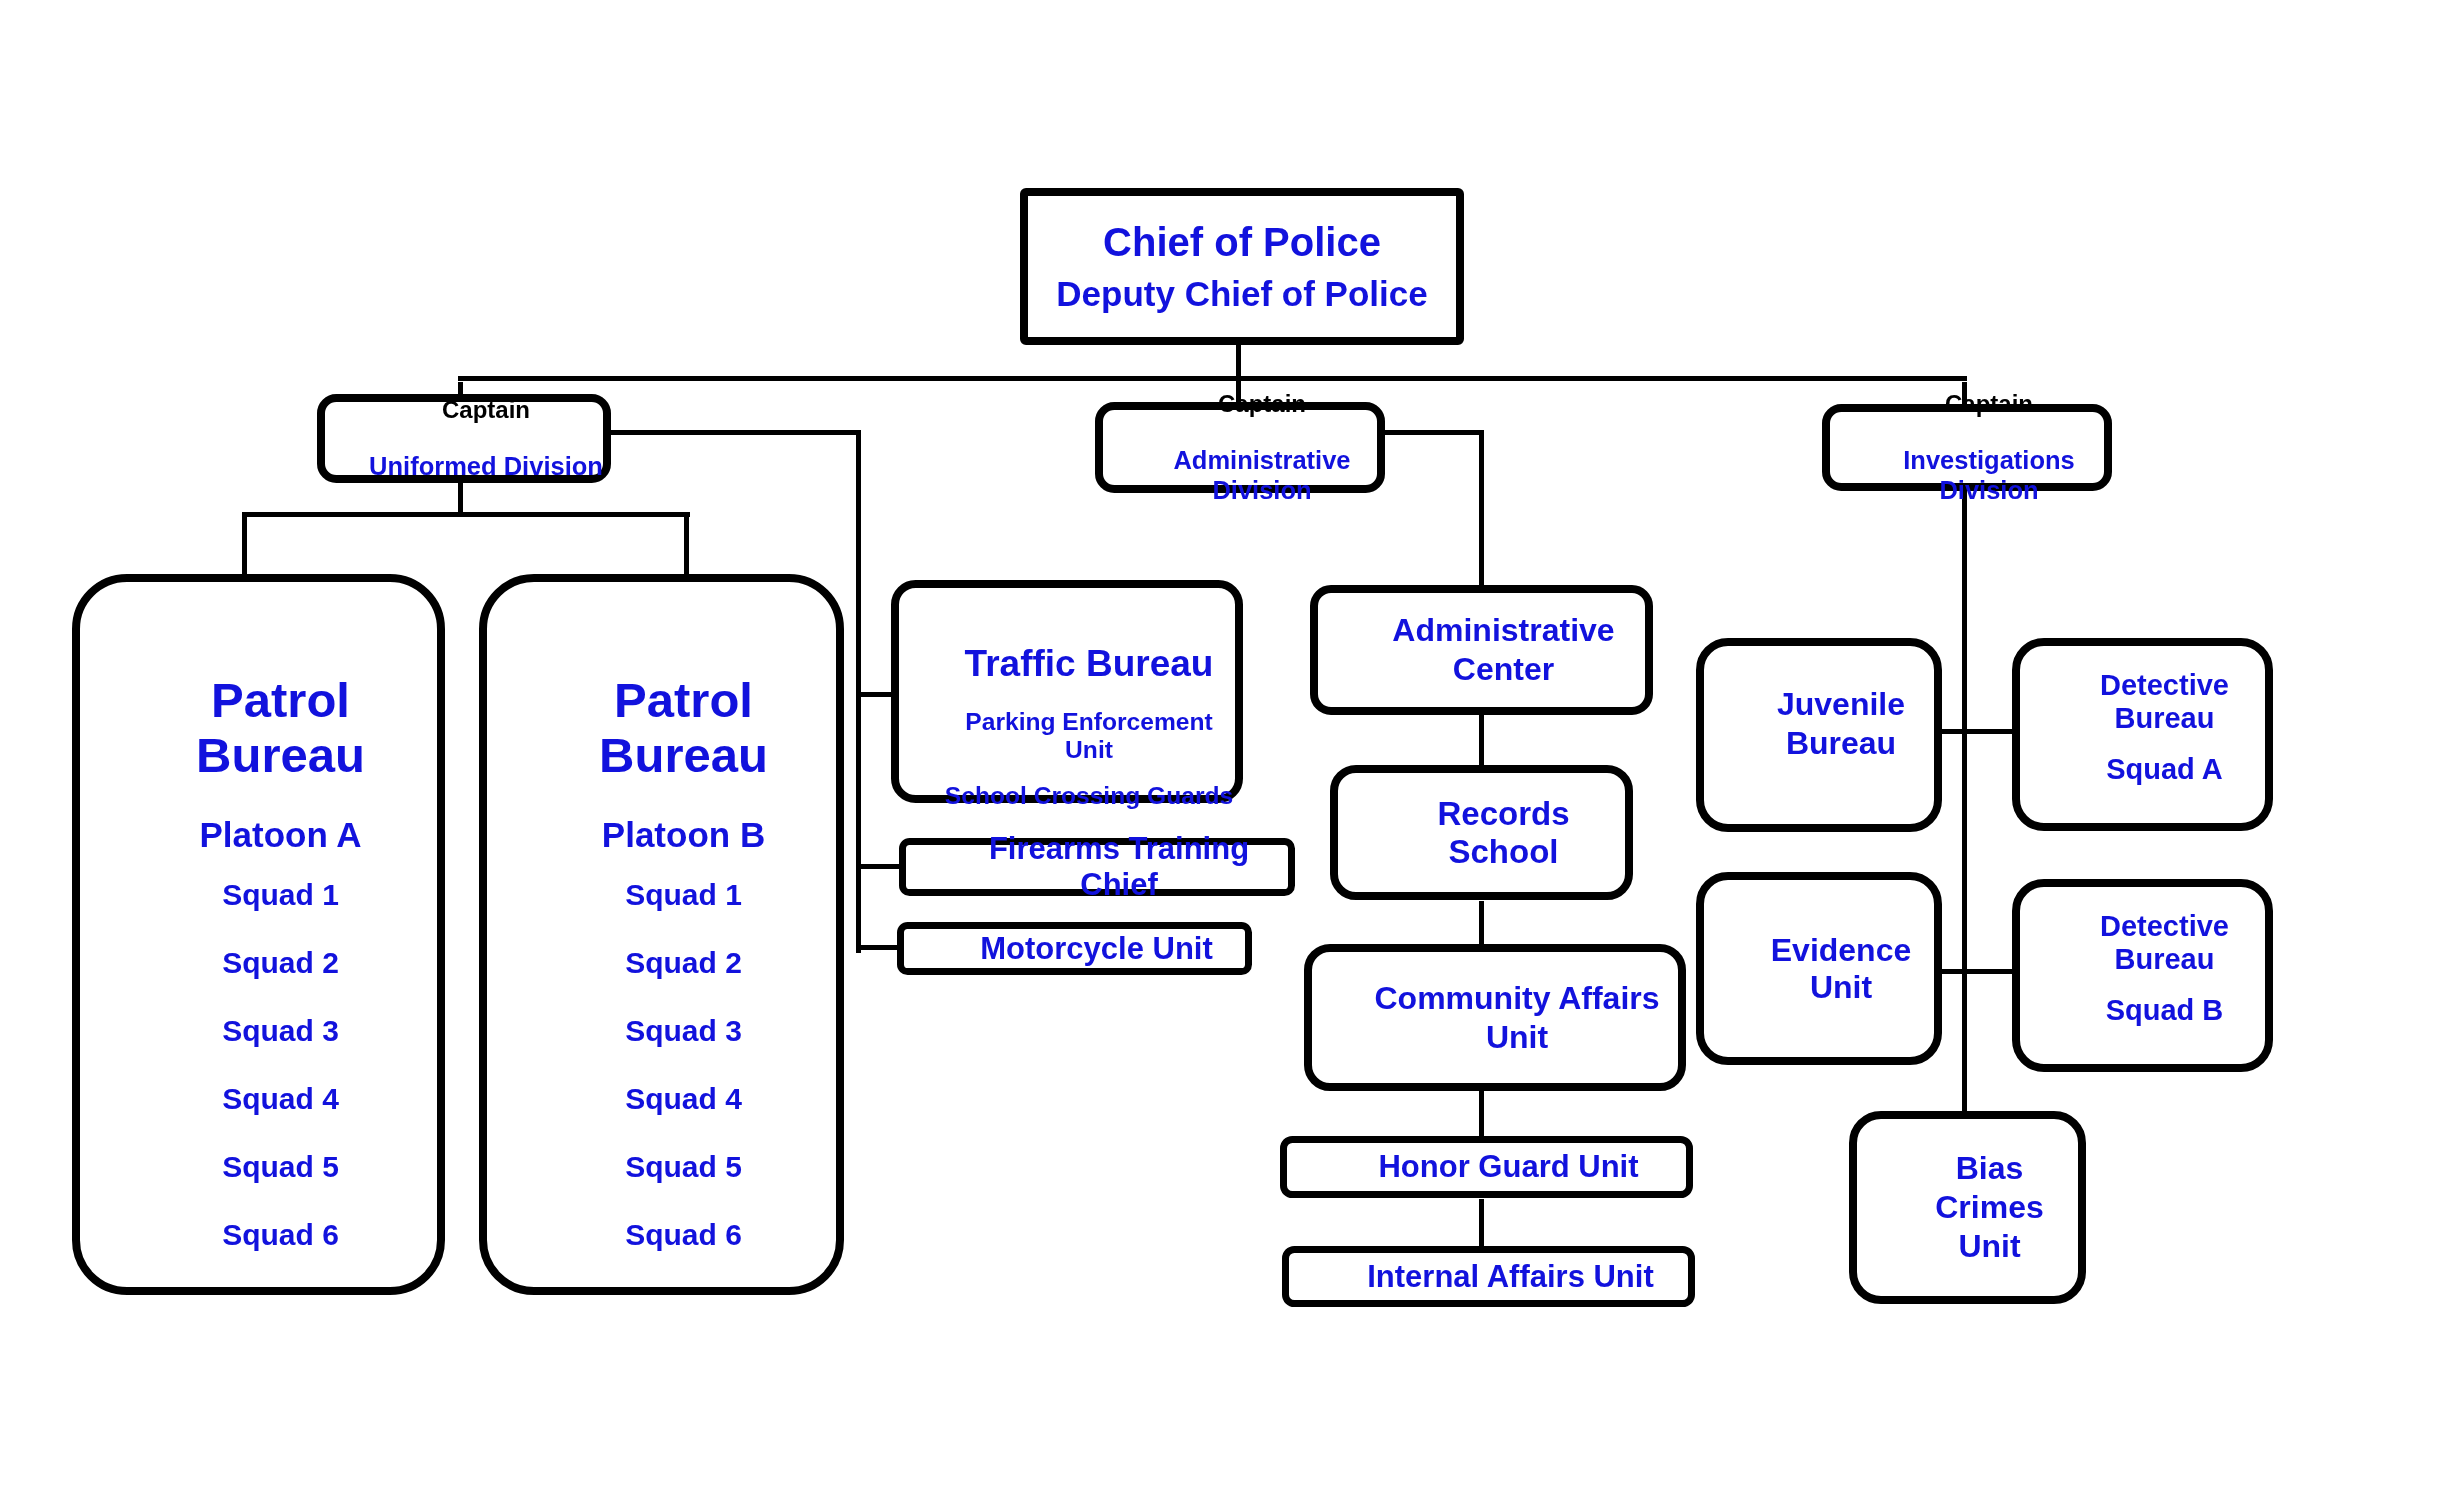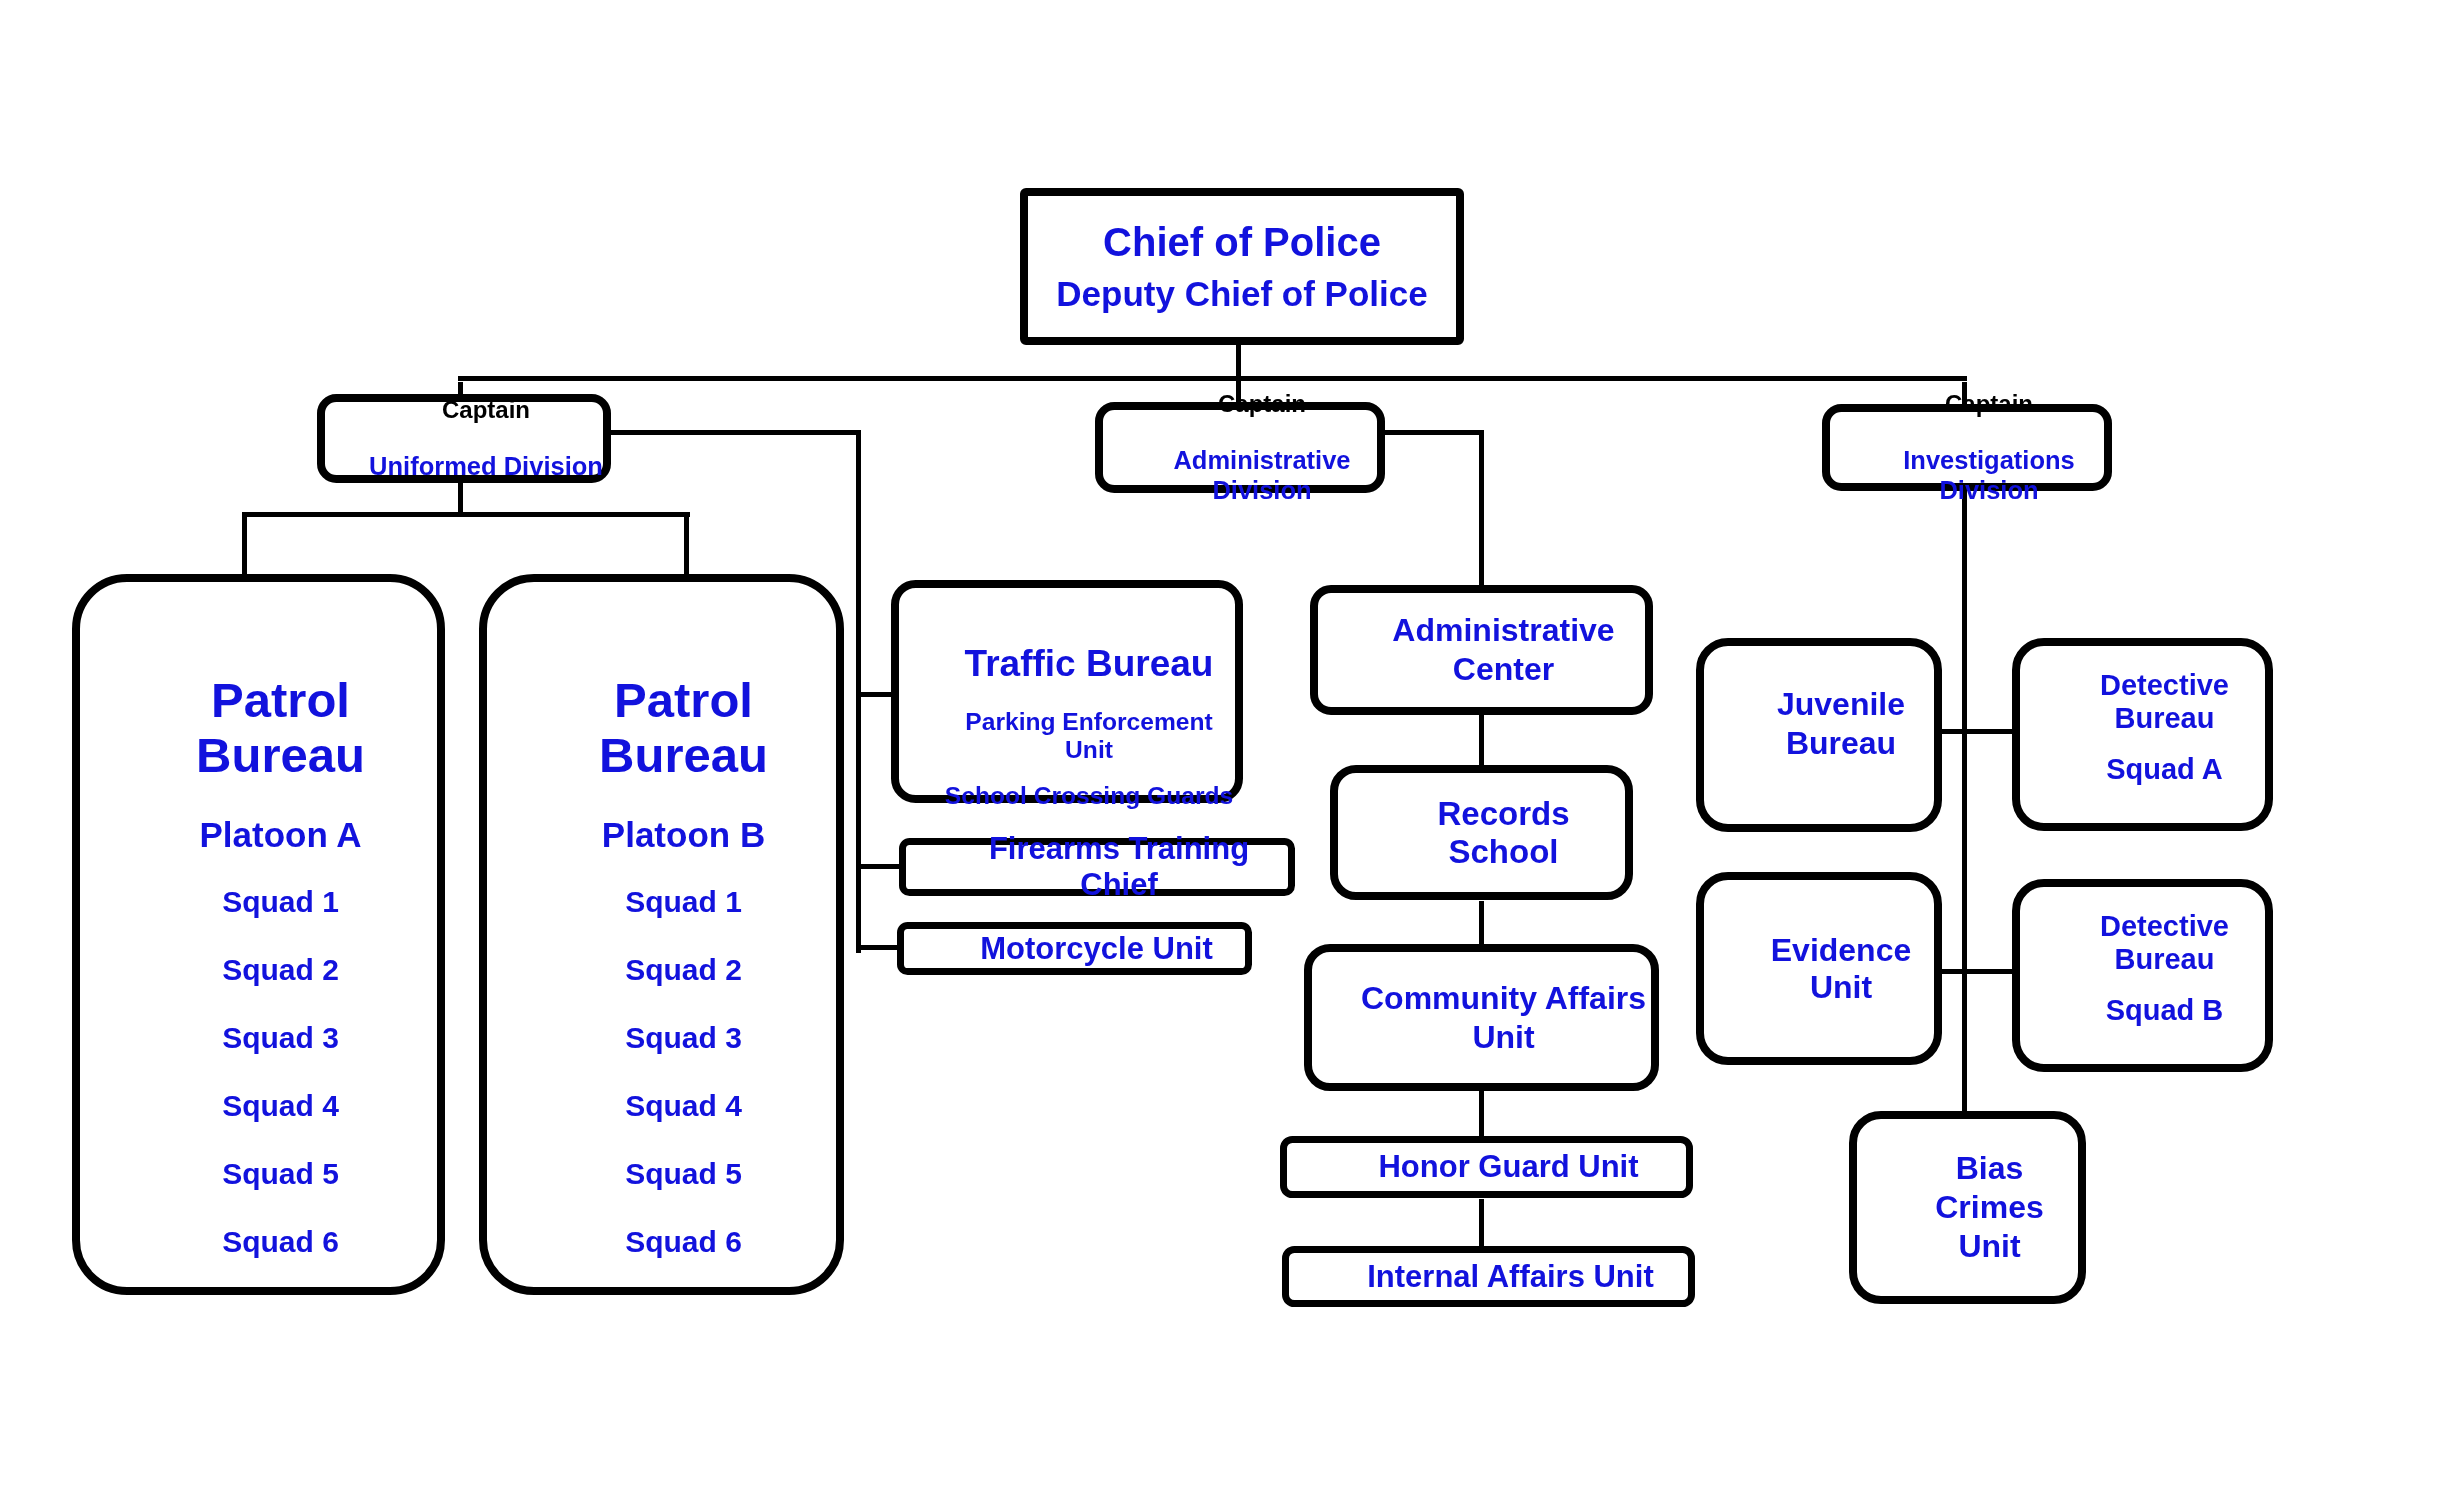--- a/index.html
+++ b/index.html
@@ -36,36 +36,36 @@
   .n-captain .rank{font-size:24px;}
   .n-captain .div{font-size:25.5px;margin-top:29px;}
   .n-cap-uni{left:317px;top:394px;width:294px;height:89px;}
   .n-cap-adm{left:1095px;top:402px;width:290px;height:91px;}
   .n-cap-inv{left:1822px;top:404px;width:290px;height:87px;}
 
   .n-patrol{width:373px;height:721px;border-radius:55px;justify-content:flex-start;padding-top:91px;}
   .n-patrol-a{left:72px;top:574px;}
   .n-patrol-b{left:479px;top:574px;width:365px;}
   .n-patrol .title{font-size:49px;line-height:55px;margin-bottom:32px;}
-  .n-patrol .platoon{font-size:35px;line-height:40px;margin-bottom:30px;}
+  .n-patrol .platoon{font-size:35px;line-height:40px;margin-bottom:23px;}
   .n-patrol .squad{font-size:30px;line-height:33px;margin-bottom:35px;}
 
   .n-traffic{left:891px;top:580px;width:352px;height:223px;border-radius:24.6px;justify-content:flex-start;padding-top:55px;}
   .n-traffic .title{font-size:37px;line-height:42px;margin-bottom:23px;}
   .n-traffic .sub{font-size:24.6px;line-height:28px;margin-bottom:17.6px;}
 
   .n-bar{border-radius:10.6px;border-width:7px;font-size:31px;}
   .n-firearms{left:899px;top:838px;width:396px;height:58px;}
   .n-motorcycle{left:897px;top:922px;width:355px;height:53px;}
   .n-honor{left:1280px;top:1136px;width:413px;height:62px;border-radius:12.3px;}
   .n-internal{left:1282px;top:1246px;width:413px;height:61px;border-radius:12.3px;}
 
   .n-comm{left:1310px;top:585px;width:343px;height:130px;border-radius:21px;font-size:32px;line-height:39px;}
   .n-records{left:1330px;top:765px;width:303px;height:135px;border-radius:26px;font-size:33px;}
-  .n-community{left:1304px;top:944px;width:355px;height:147px;border-radius:26px;font-size:32px;line-height:39px;}
+  .n-community{left:1304px;top:944px;width:382px;height:147px;border-radius:26px;font-size:32px;line-height:39px;}
 
   .n-juvenile{left:1696px;top:638px;width:246px;height:194px;border-radius:32px;font-size:32px;line-height:39px;padding-bottom:23px;}
   .n-deta{left:2012px;top:638px;width:261px;height:193px;border-radius:32px;font-size:29px;line-height:33px;padding-bottom:14px;}
   .n-detb{left:2012px;top:879px;width:261px;height:193px;border-radius:32px;font-size:29px;line-height:33px;padding-bottom:14px;}
   .det-squad{margin-top:17.6px;}
   .n-evidence{left:1696px;top:872px;width:246px;height:193px;border-radius:32px;font-size:32px;}
   .n-bias{left:1849px;top:1111px;width:237px;height:193px;border-radius:32px;font-size:32px;line-height:39px;}
 </style>
 </head>
 <body>

